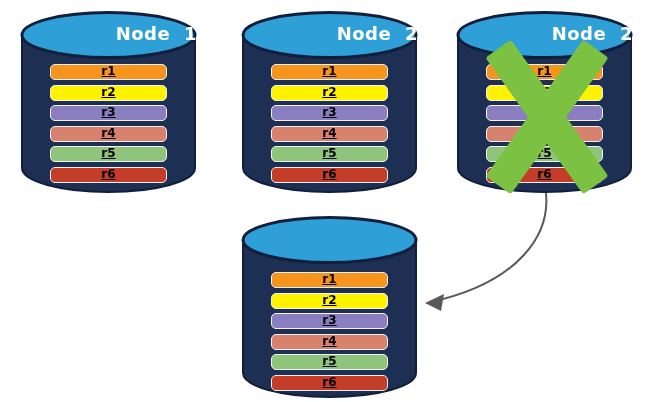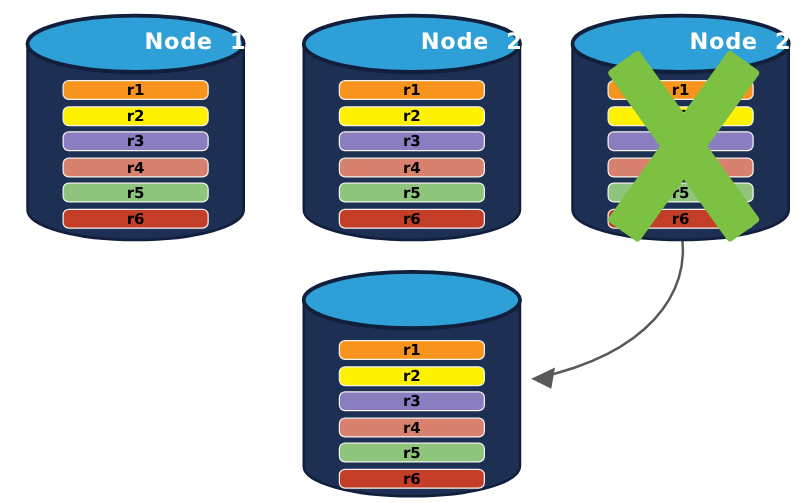--- a/index.html
+++ b/index.html
@@ -41,22 +41,23 @@
     letter-spacing:.5px;word-spacing:7px;
   }
   .rows{
     position:absolute;left:30px;top:54px;width:117px;
   }
   .node4 .rows{top:57px;}
   .row{
     height:14px;margin-bottom:4.5px;
     border:1.5px solid var(--c-row_border,#f5f5ef);
     border-radius:5px;
-    display:flex;align-items:center;justify-content:center;
+    display:flex;align-items:flex-start;justify-content:center;
     box-sizing:content-box;
+    text-decoration:underline;
   }
   .row-label{
     color:var(--c-row_text,#000);
     font-size:12px;font-weight:bold;line-height:12px;
   }
   .x-overlay{
     position:absolute;left:0;top:0;width:177px;height:184px;z-index:3;
     pointer-events:none;
   }
   .x-bar{fill:var(--c-x_mark,#7cc142);}

